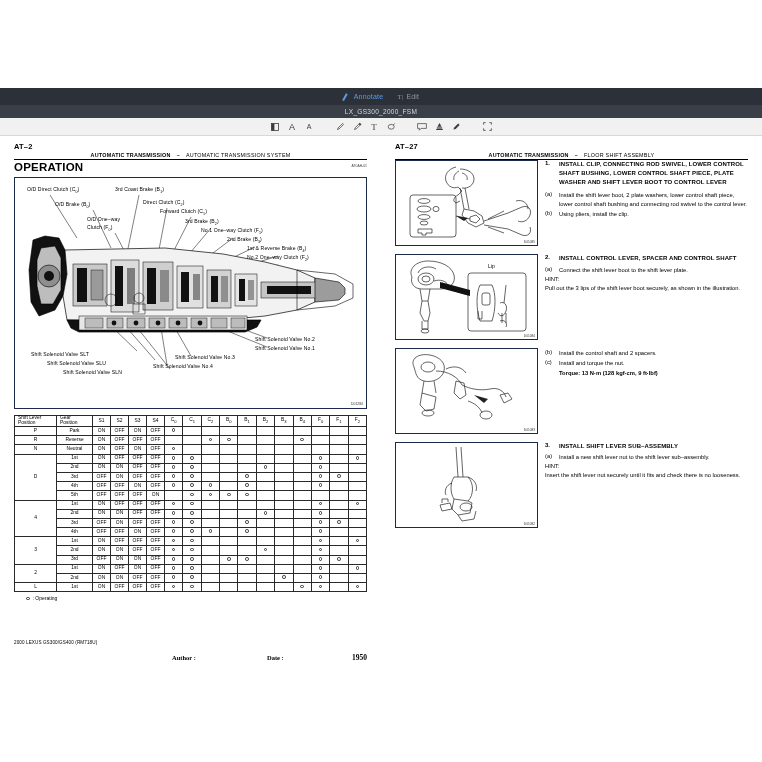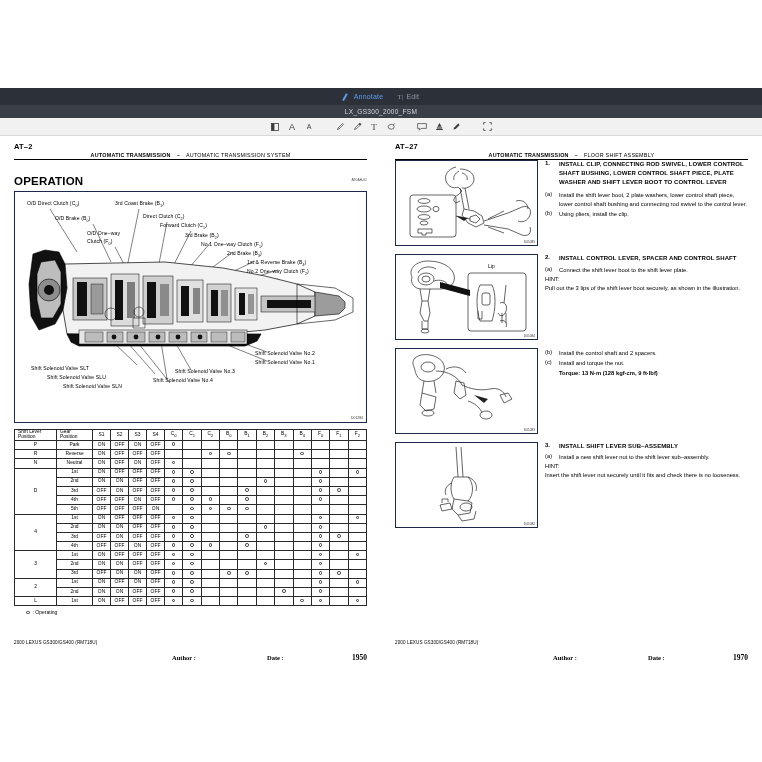--- a/index.html
+++ b/index.html
@@ -54,21 +54,21 @@
     display:flex; align-items:baseline; justify-content:center; gap:6px;
     font-size:5.4px; color:#000; margin-top:1px; letter-spacing:.25px;
   }
   .runhead .rh1 { font-weight:bold; }
   .runhead .dash { font-weight:bold; }
   .rule { height:1.2px; background:#000; margin-top:1px; }
 
   .doccode { position:absolute; right:0; top:0; font-size:3.4px; color:#444; }
 
   h1.sec {
-    font-size:11.5px; font-weight:bold; letter-spacing:.2px; margin-top:15px; color:#000;
+    font-size:11.5px; font-weight:bold; letter-spacing:.2px; margin-top:1px; color:#000;
   }
 
   
   .figbox {
     margin-top:4px; border:1px solid #1b2a4a; height:232px; position:relative;
     background:#fff; overflow:hidden;
   }
   .lbl { position:absolute; font-size:5.1px; color:#000; white-space:nowrap; letter-spacing:.1px;}
   .lbl sub { font-size:3.6px; }
   .figcode { position:absolute; right:3px; bottom:2px; font-size:3.4px; color:#333; }
@@ -900,24 +900,16 @@
                 <div class="subtxt">Install a new shift lever nut to the shift lever sub–assembly.</div>
               </div>
               <div class="plain">HINT:</div>
               <div class="plain">Insert the shift lever nut securely until it fits and check there is no looseness.</div>
             </div>
           </div>
 
         </div>
       </div>
 
-      <div class="footer">
-        <div class="fcode">2000 LEXUS GS300/GS400   (RM718U)</div>
-        <div class="frow">
-          <div class="fauthor">Author :</div>
-          <div class="fdate">Date :</div>
-          <div class="fpage">1970</div>
-        </div>
-      </div>
     </div>
 
   </div>
 </div>
 
 </body></html>

